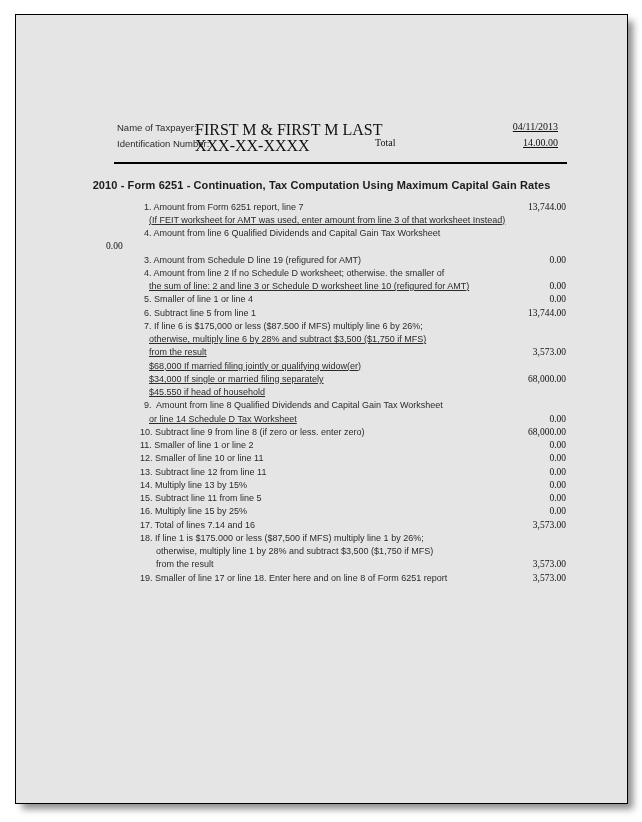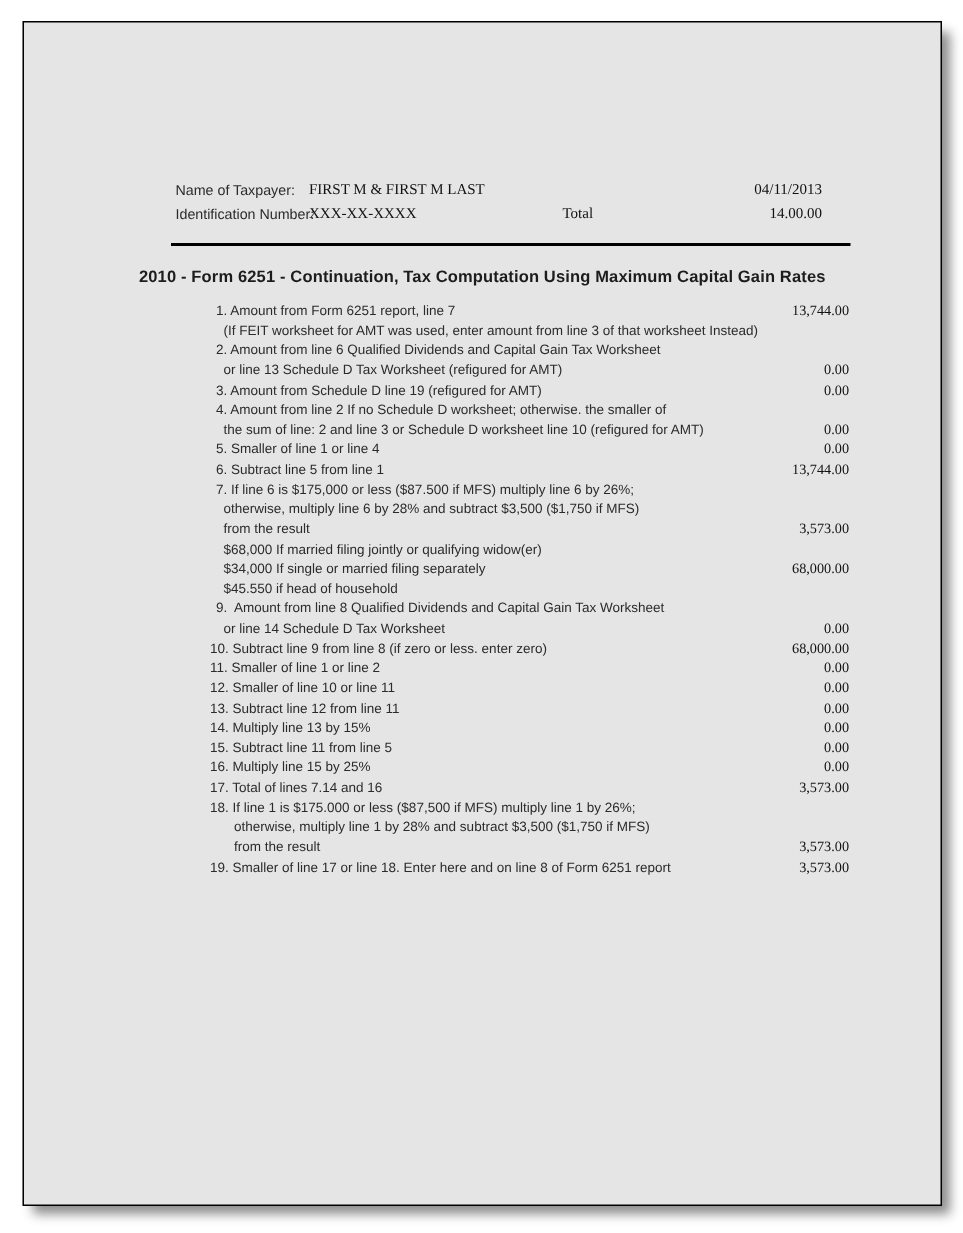--- a/index.html
+++ b/index.html
@@ -23,31 +23,31 @@
     left: 101px; right: 61px; top: 105px;
   }
   .hrow { position: relative; height: 16px; }
   .hlabel {
     position: absolute; left: 0; top: 2px;
     font-size: 9.5px; color: #2b2b2b;
     white-space: pre;
   }
   .serif { font-family: "Liberation Serif", serif; }
   .hval {
-    position: absolute; left: 89px; top: 1px;
-    font-size: 10px; color: #111111;
+    position: absolute; left: 78px; top: 1px;
+    font-size: 16px; color: #111111;
     white-space: pre;
   }
   .htotal {
     position: absolute; left: 258px; top: 1px;
     font-size: 10px; color: #111111;
   }
   .hright {
-    position: absolute; right: 18px; top: 1px;
-    font-size: 10px; color: #111111;
+    position: absolute; right: 8px; top: 1px;
+    font-size: 10px; color: #111111; text-decoration: underline;
   }
   
   .rule {
     position: absolute;
     left: 98px; top: 147px;
     width: 453px; height: 1.5px;
     background: #000000;
   }
   
   .title {
@@ -77,21 +77,21 @@
   }
   .rval {
     font-family: "Liberation Serif", serif;
     font-size: 9.5px; color: #111111;
     white-space: pre;
     flex-shrink: 0;
     padding-left: 8px;
   }
   .ind-single .rtext { padding-left: 4px; }
   .ind-double .rtext { padding-left: 0; }
-  .ind-cont   .rtext { padding-left: 9px; }
+  .ind-cont   .rtext { padding-left: 9px; text-decoration: underline; }
   .ind-cont2  .rtext { padding-left: 16px; }
 </style>
 </head>
 <body>
 
 <div class="paper">
 
   <div class="header">
     <div class="hrow">
       <span class="hlabel">Name of Taxpayer:</span>
@@ -115,26 +115,25 @@
     <span class="rtext">1. Amount from Form 6251 report, line 7</span>
     <span class="rval">13,744.00</span>
   </div>
 
   <div class="row ind-cont">
     <span class="rtext">(If FEIT worksheet for AMT was used, enter amount from line 3 of that worksheet Instead)</span>
     <span class="rval"></span>
   </div>
 
   <div class="row ind-single">
-    <span class="rtext">2. Amount from line 6 Qualified Dividends and Capital Gain Tax Worksheet</span>
-    <span class="rval"></span>
-  </div>
-
-  <div class="row ind-cont">
-    <span class="rtext">or line 13 Schedule D Tax Worksheet (refigured for AMT)</span>
+    <span class="rtext">4. Amount from line 6 Qualified Dividends and Capital Gain Tax Worksheet</span>
+    <span class="rval"></span>
+  </div>
+
+  <div class="row ind-cont">
     <span class="rval">0.00</span>
   </div>
 
   <div class="row ind-single">
     <span class="rtext">3. Amount from Schedule D line 19 (refigured for AMT)</span>
     <span class="rval">0.00</span>
   </div>
 
   <div class="row ind-single">
     <span class="rtext">4. Amount from line 2 If no Schedule D worksheet; otherwise. the smaller of</span>

